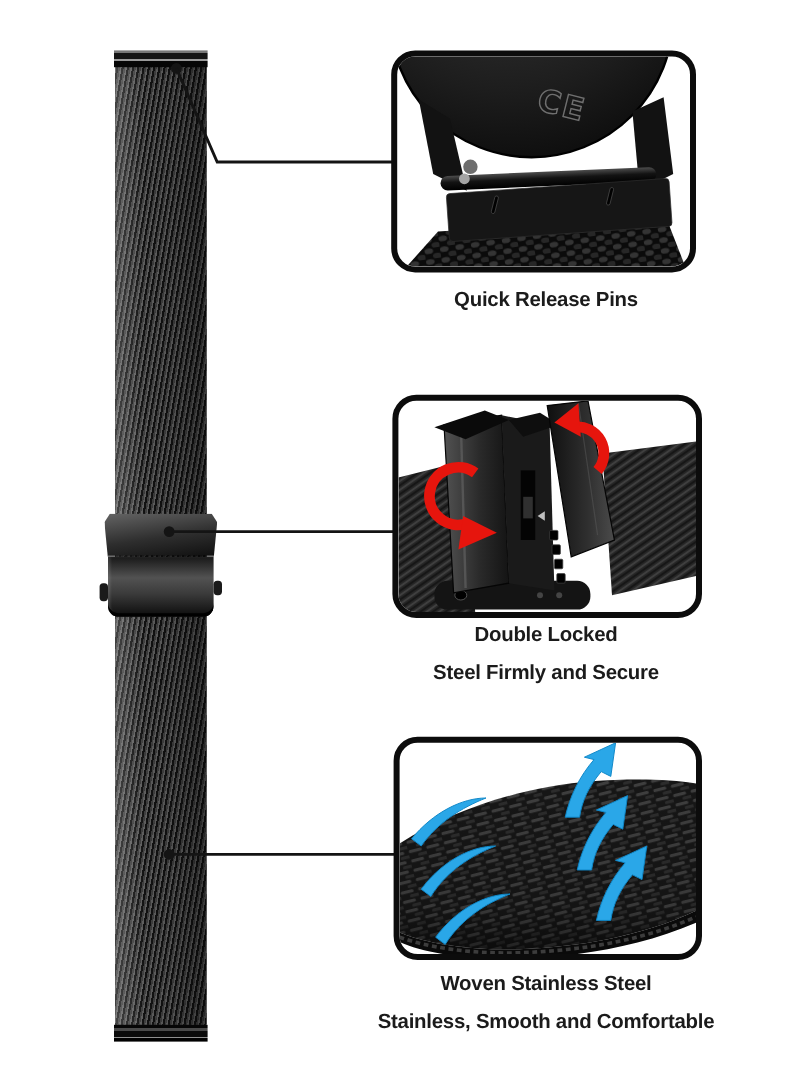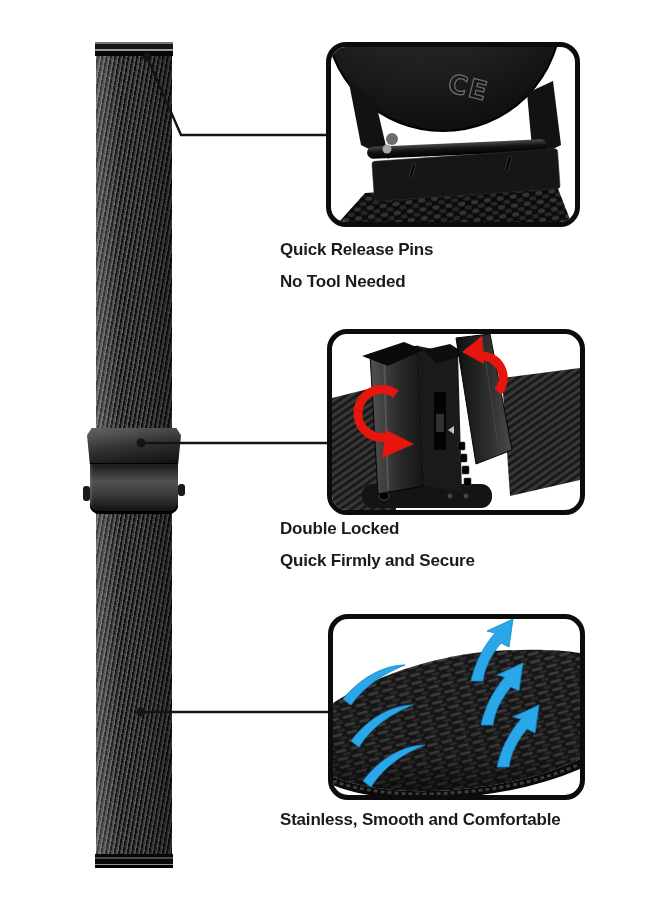--- a/index.html
+++ b/index.html
@@ -35,21 +35,21 @@
 
   
   .frame{position:absolute;border:5px solid var(--frame-color,#0c0c0c);border-radius:20px;
          background:#fff;overflow:hidden;box-sizing:border-box;}
   .frame svg{display:block;width:100%;height:100%;}
   .f1{left:326px;top:42px;width:254px;height:185px;}
   .f2{left:327px;top:329px;width:258px;height:186px;}
   .f3{left:328px;top:614px;width:257px;height:186px;}
 
   
-  .cap{position:absolute;left:280px;width:350px;text-align:left;font-weight:bold;
+  .cap{position:absolute;left:280px;width:350px;text-align:center;font-weight:bold;
        font-size:17px;line-height:21px;color:var(--text-color,#1b1b1b);letter-spacing:-.2px;}
   .cap .line + .line{margin-top:11px;}
   .cap1{top:239px;} .cap2{top:518px;} .cap3{top:809px;}
 
   
   .ce{fill:none;stroke:#6f6f6f;stroke-width:1.2px;font-size:26px;font-weight:bold;letter-spacing:2px;
       font-family:"DejaVu Sans",sans-serif;}
   .red-stroke{stroke:var(--accent-red,#e6150d);fill:none;stroke-width:9;}
   .red-fill{fill:var(--accent-red,#e6150d);}
   .blue-fill{fill:var(--accent-blue,#2aa7e8);stroke:var(--accent-blue-dark,#0f86c7);stroke-width:.8;}
@@ -190,23 +190,23 @@
       <g>
         <use href="#uparrow" class="blue-fill" x="132" y="0"></use>
         <use href="#uparrow" class="blue-fill" x="142" y="44"></use>
         <use href="#uparrow" class="blue-fill" x="158" y="86"></use>
       </g>
     </svg>
   </div>
 
   <div class="cap cap1">
     <div class="line">Quick Release Pins</div>
-    <div class="line">No Tool Needed</div>
   </div>
   <div class="cap cap2">
     <div class="line">Double Locked</div>
-    <div class="line">Quick Firmly and Secure</div>
+    <div class="line">Steel Firmly and Secure</div>
   </div>
   <div class="cap cap3">
+    <div class="line">Woven Stainless Steel</div>
     <div class="line">Stainless, Smooth and Comfortable</div>
   </div>
 
 </div>
 
 </body></html>

